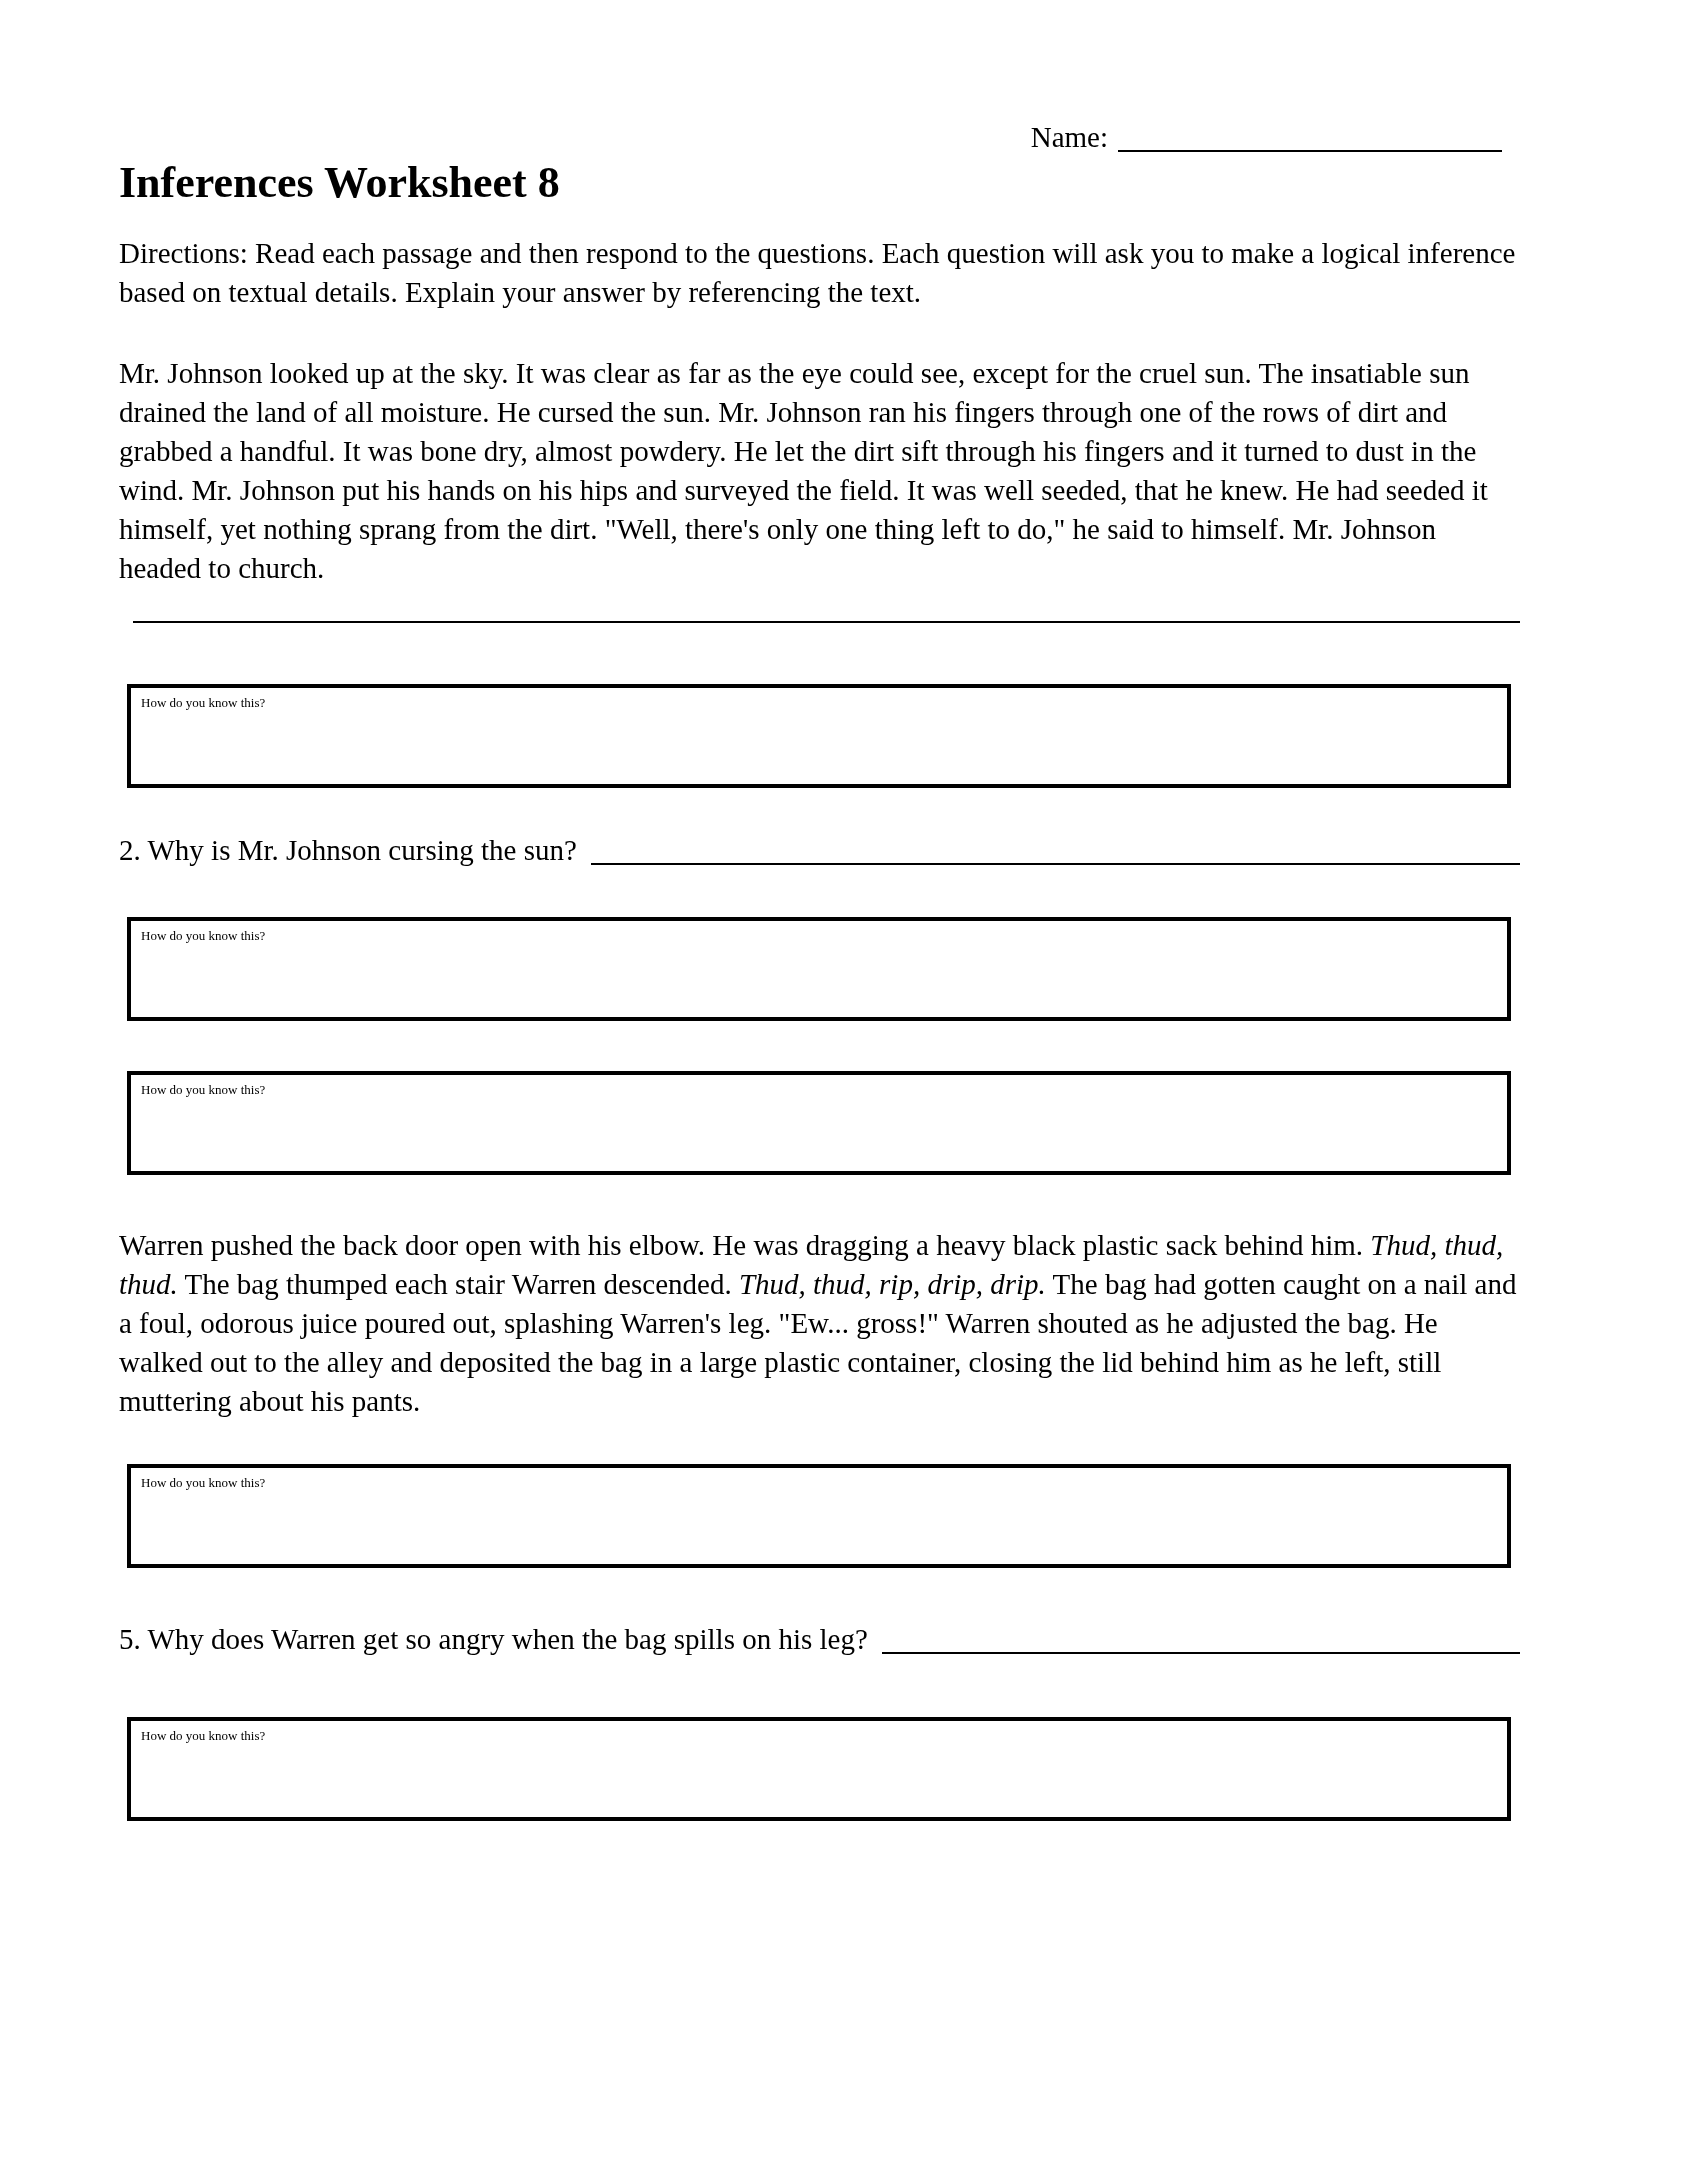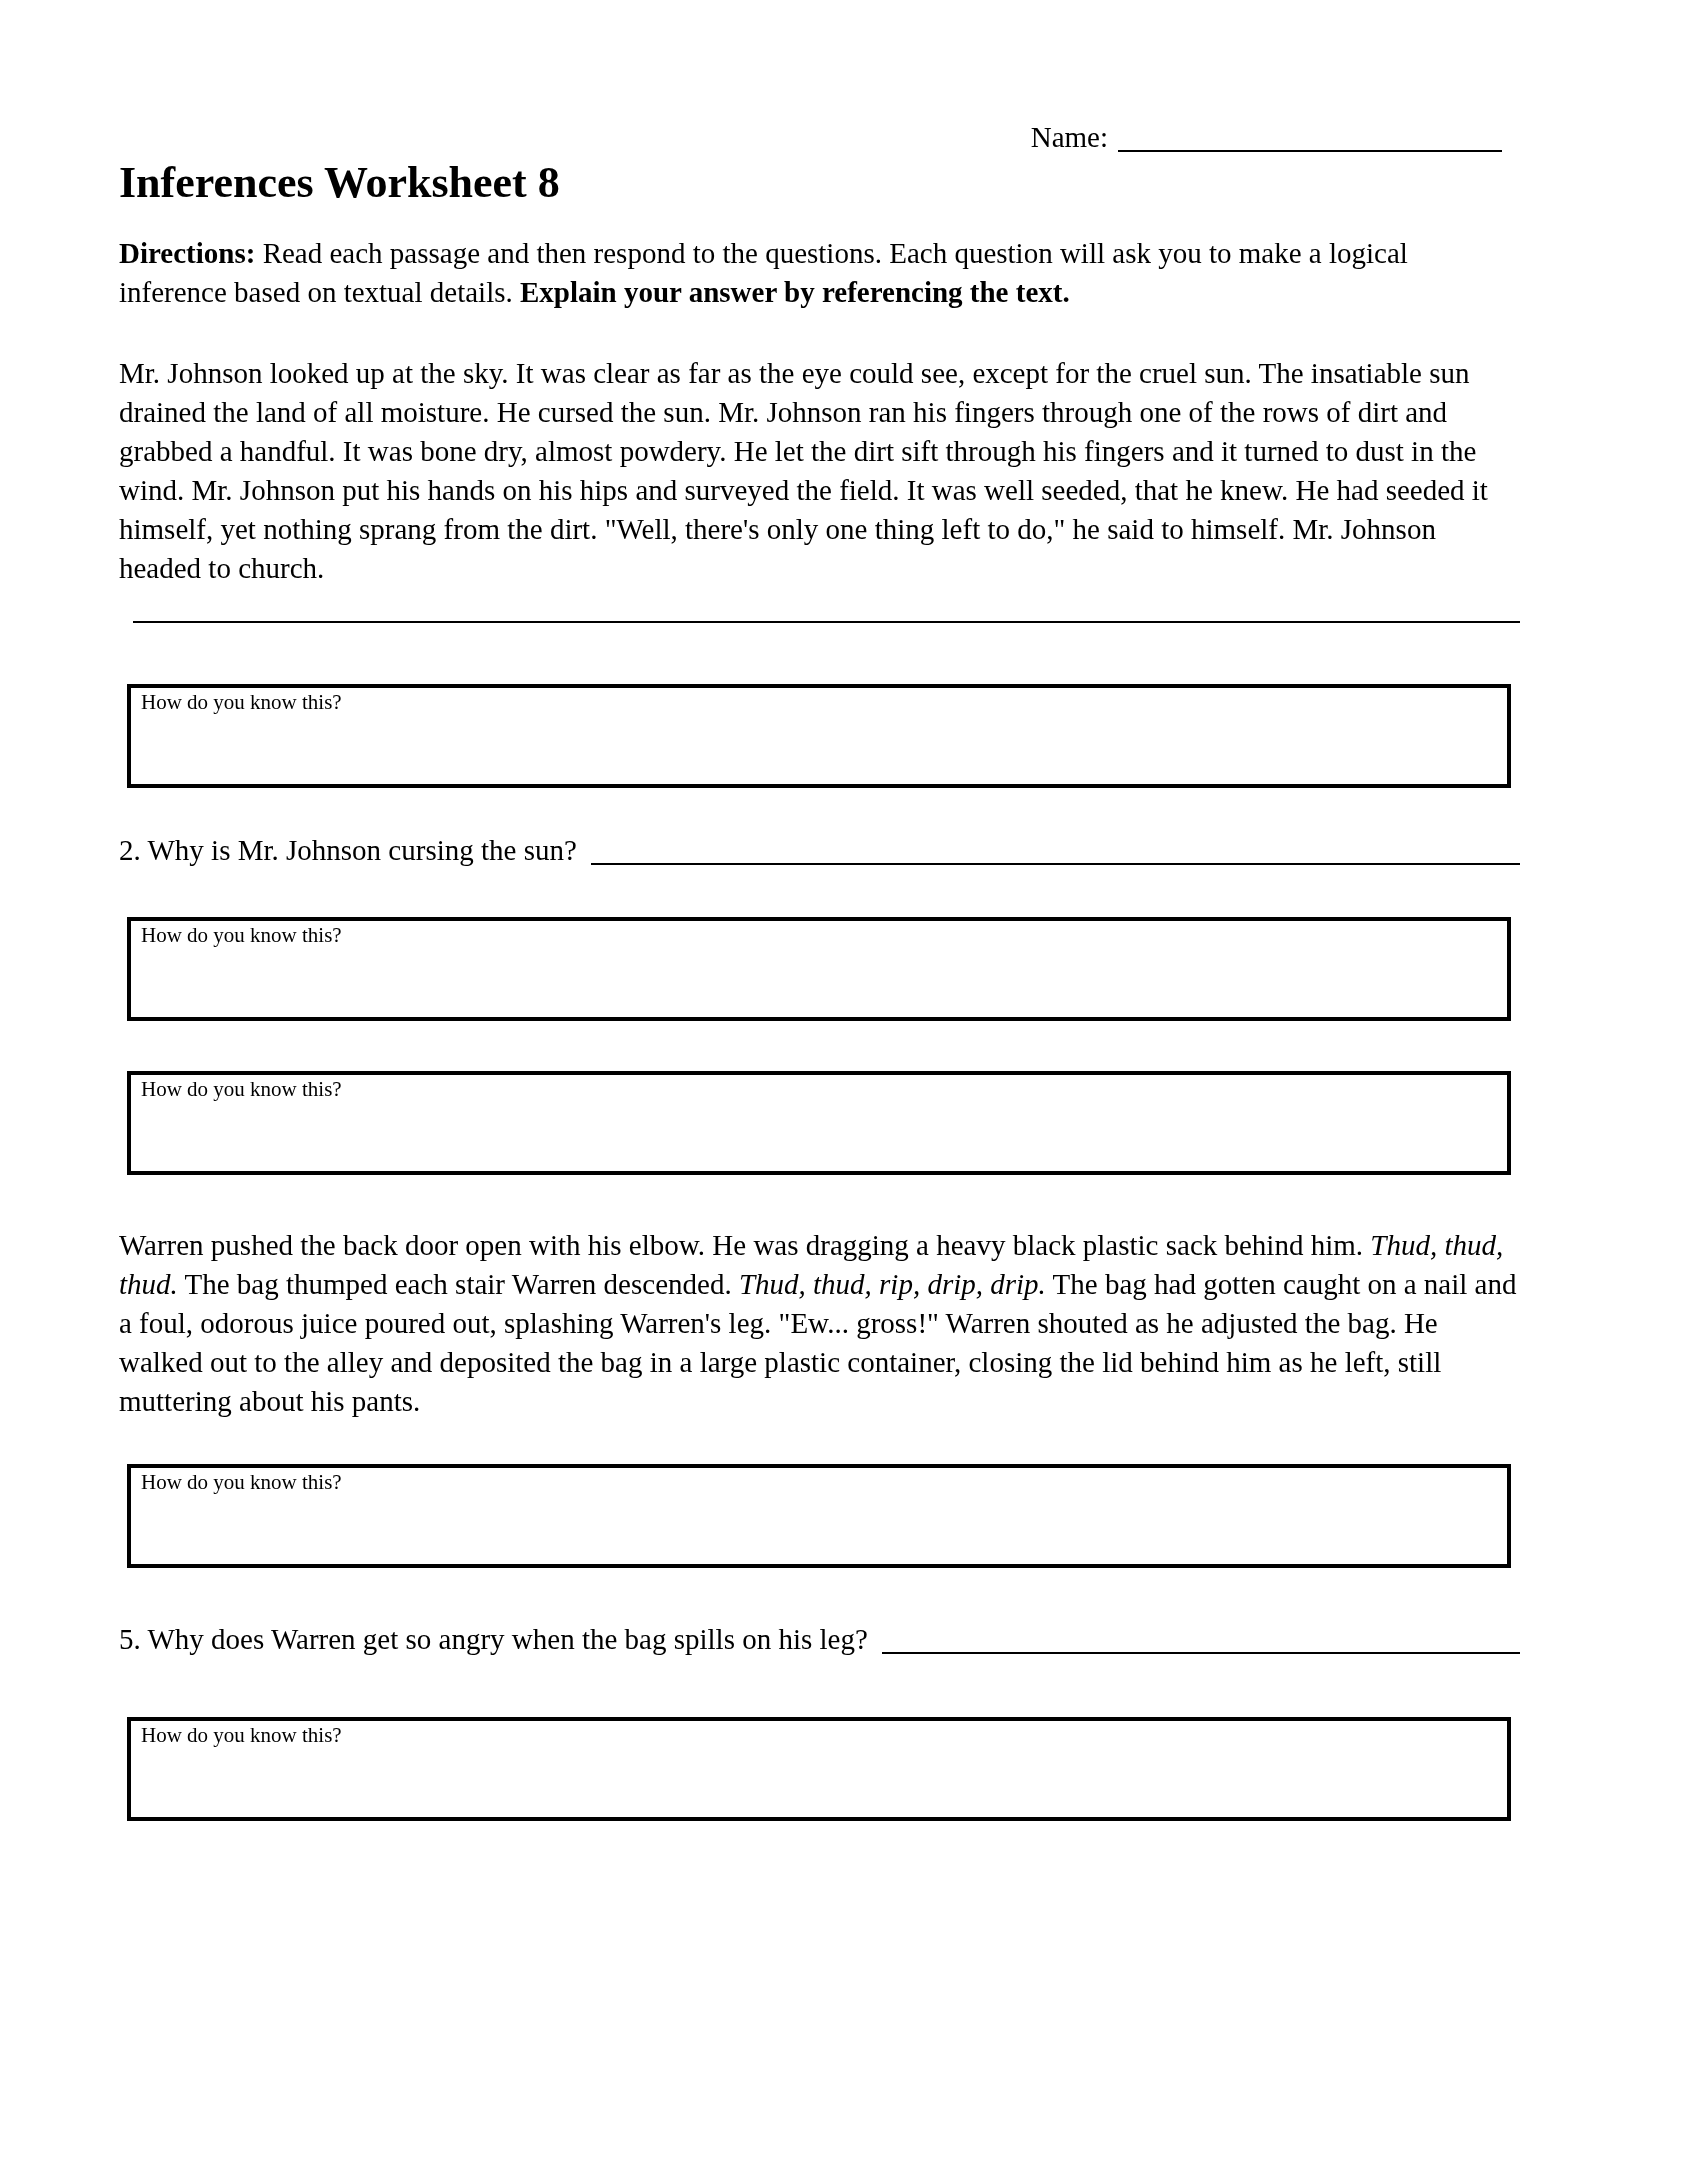--- a/index.html
+++ b/index.html
@@ -30,21 +30,21 @@
     margin-left: 10px;
     margin-bottom: 5px;
   }
   .title {
     font-size: 44px;
     line-height: 48px;
     font-weight: bold;
     margin-top: 2px;
   }
   .directions { margin-top: 27px; }
-  .bold { font-weight: bold; }
+  .bold { font-weight: normal; }
   .passage { margin-top: 42px; }
   #passage2 { margin-top: 51px; }
   .q-row {
     display: flex;
     align-items: flex-end;
   }
   .q-text { white-space: nowrap; }
   .q-line {
     flex: 1 1 auto;
     height: 0;
@@ -58,21 +58,21 @@
     margin-left: 18px;
   }
   .answer-box {
     border: 4px solid #000;
     box-sizing: border-box;
     height: 104px;
     margin-left: 8px;
     margin-right: 9px;
   }
   .box-label {
-    font-size: 21px;
+    font-size: 13px;
     line-height: 23px;
     padding: 3px 0 0 10px;
   }
   #q1 { margin-top: 33px; }
   #box1 { margin-top: 56px; }
   #q2 { margin-top: 43px; justify-content: space-between; }
   #box2 { margin-top: 47px; }
   #q3 { margin-top: 47px; }
   #box3 { margin-top: 50px; }
   #q4 { margin-top: 35px; }

